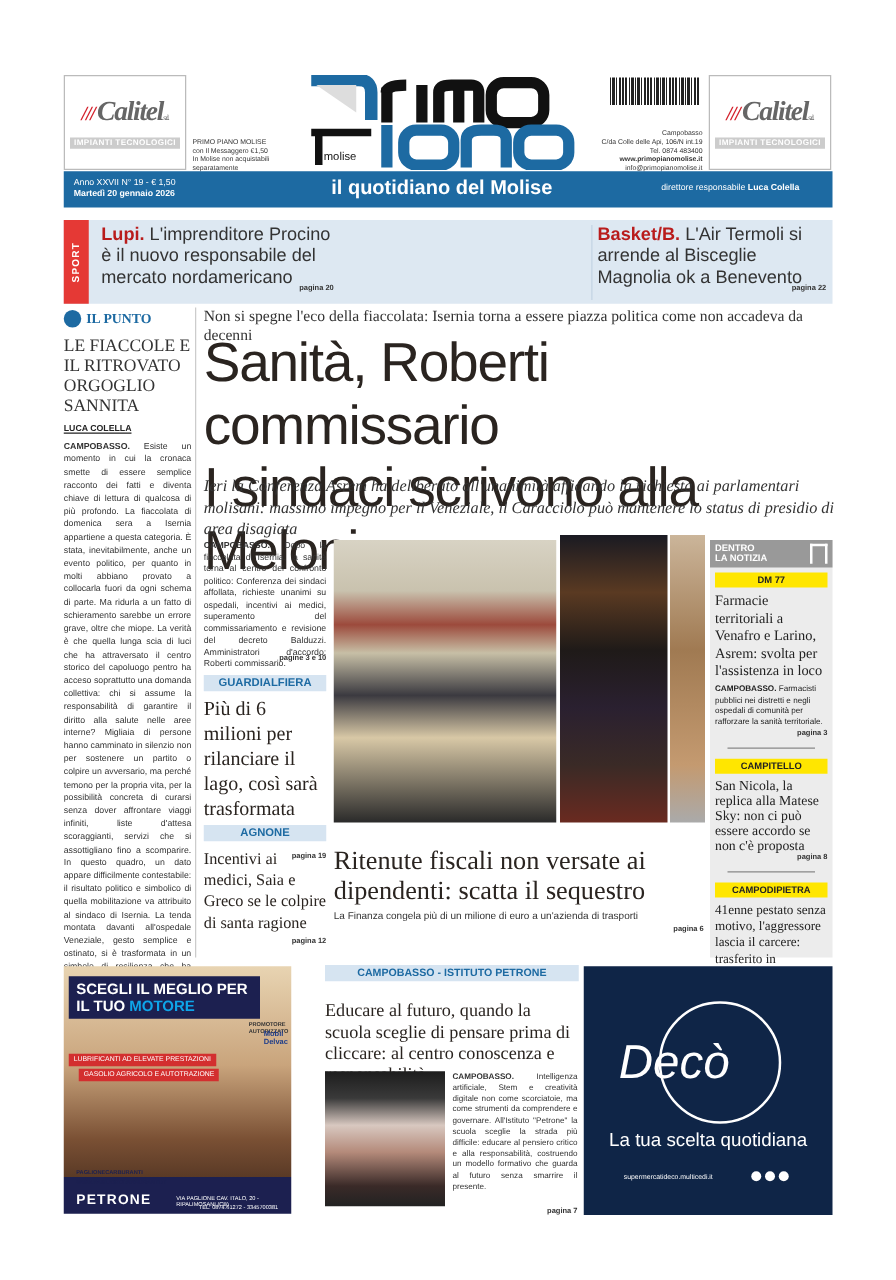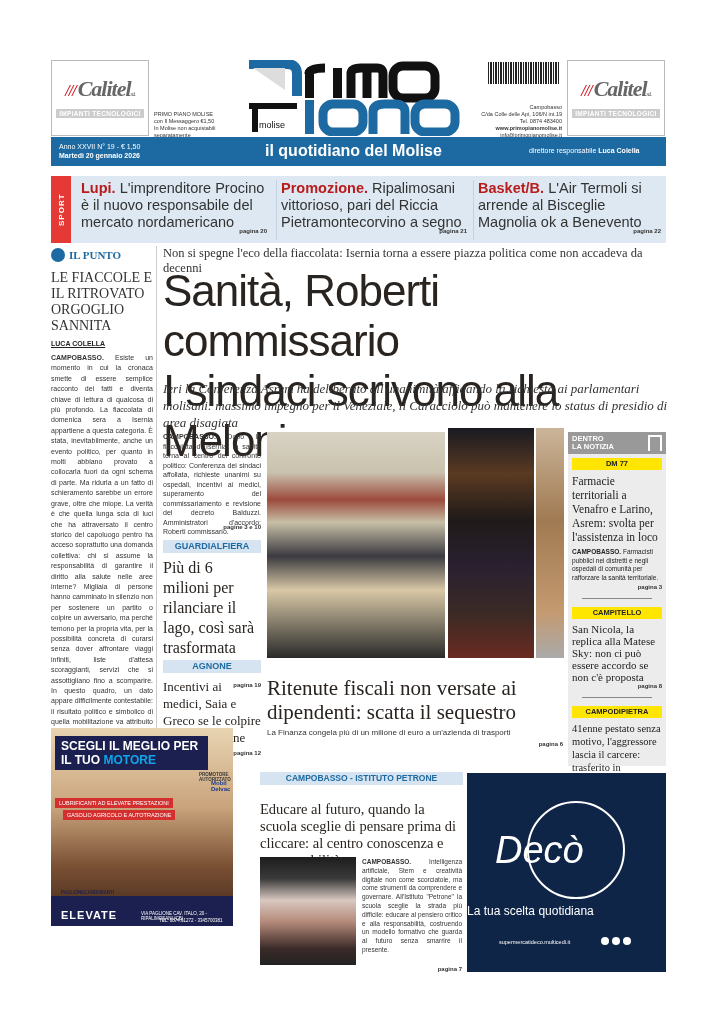--- a/index.html
+++ b/index.html
@@ -24,21 +24,21 @@
 
 .leftcol{top:246px;left:51px;width:102px;height:520px}
 .leftbody{font-size:7px;line-height:10.4px;text-align:justify;color:#333}
 
 .band{background:#d6e4f1;color:#1d6aa2;font-weight:bold;font-size:9px;text-align:center;height:13px;line-height:13px}
 .yband{background:#ffe600;color:#222;font-weight:bold;font-size:7.5px;text-align:center;height:12px;line-height:12px}
 .sidebar{top:432px;left:568px;width:98px;height:334px;background:#ececec}
 .photo1{top:432px;left:267px;width:178px;height:226px;background:linear-gradient(180deg,#d8d3c4 0%,#c9c2ae 18%,#9c4a3c 30%,#c7bfa6 40%,#3b3a40 55%,#d8c8a6 70%,#2a2a2a 100%)}
 .photo2{top:428px;left:448px;width:86px;height:230px;background:linear-gradient(180deg,#1a1a22 0%,#5a3a22 20%,#1f1a18 40%,#2a2030 60%,#3a2a26 80%,#6a2a20 100%)}
 .photo2b{top:428px;left:536px;width:28px;height:230px;background:linear-gradient(180deg,#cbb59a,#a07a52 40%,#c49a70 80%,#aaa)}
-.ad1{top:728px;left:51px;width:182px;height:198px;background:linear-gradient(180deg,#e8d4b2 0%,#c9a47c 40%,#7a5034 70%,#5a3a26 85%,#1c2050 85%,#1c2050 100%)}
+.ad1{top:773px;left:51px;width:182px;height:198px;background:linear-gradient(180deg,#e8d4b2 0%,#c9a47c 40%,#7a5034 70%,#5a3a26 85%,#1c2050 85%,#1c2050 100%)}
 .ad2{top:773px;left:467px;width:199px;height:199px;background:#0f2547;color:#fff}
 .photo3{top:857px;left:260px;width:96px;height:108px;background:linear-gradient(180deg,#1d1d1d 0%,#3a3a3a 20%,#d8c8c0 40%,#b48a7a 60%,#3a2a28 85%,#222 100%)}
 </style>
 </head>
 <body>
 
 <div class="abs adbox" style="left:51px">
   <div class="calitel"><span class="mk">///</span><span>Calitel</span><span class="srl">s.r.l.</span></div>
   <div class="calsub">IMPIANTI TECNOLOGICI</div>
 </div>
@@ -88,24 +88,20 @@
   <div class="abs" style="left:214px;top:5px;font-size:16px;font-weight:bold">il quotidiano del Molise</div>
   <div class="abs" style="left:478px;top:10px;font-size:7px"><span>direttore responsabile</span> <b>Luca Colella</b></div>
 </div>
 
 <div class="abs sport">
   <div class="abs sport-tag">SPORT</div>
   <div class="abs sp-item" style="left:30px;width:190px">
     <b>Lupi.</b> <span>L'imprenditore Procino è il nuovo responsabile del mercato nordamericano</span>
     <div class="pg">pagina 20</div>
   </div>
-  <div class="abs sp-item" style="left:225px;width:195px;border-left:1px solid #c3d3e3;padding-left:4px">
-    <b>Promozione.</b> <span>Ripalimosani vittorioso, pari del Riccia Pietramontecorvino a segno</span>
-    <div class="pg">pagina 21</div>
-  </div>
   <div class="abs sp-item" style="left:422px;width:192px;border-left:1px solid #c3d3e3;padding-left:4px">
     <b>Basket/B.</b> <span>L'Air Termoli si arrende al Bisceglie Magnolia ok a Benevento</span>
     <div class="pg">pagina 22</div>
   </div>
 </div>
 
 <div class="abs leftcol">
   <div style="display:flex;align-items:center;gap:4px;margin-top:2px">
     <span style="width:14px;height:14px;border-radius:50%;background:#1d6aa2;display:inline-block"></span>
     <span class="serif" style="font-weight:bold;color:#1d6aa2;font-size:11px">IL PUNTO</span>
@@ -178,36 +174,36 @@
   <div style="position:absolute;left:4px;top:8px;background:#1c2050;color:#fff;font-weight:bold;font-size:12px;line-height:14px;padding:3px 10px 3px 6px">
     <div>SCEGLI IL MEGLIO PER</div>
     <div><span>IL TUO </span><span style="color:#0ea5e9">MOTORE</span></div>
   </div>
   <div style="position:absolute;left:4px;top:70px;background:#d32f2f;color:#fff;font-size:5.5px;padding:2px 4px">LUBRIFICANTI AD ELEVATE PRESTAZIONI</div>
   <div style="position:absolute;left:12px;top:82px;background:#d32f2f;color:#fff;font-size:5.5px;padding:2px 4px">GASOLIO AGRICOLO E AUTOTRAZIONE</div>
   <div style="position:absolute;left:148px;top:44px;font-size:4.5px;font-weight:bold;color:#333">PROMOTORE AUTORIZZATO</div>
   <div style="position:absolute;left:160px;top:52px;font-size:6px;font-weight:bold;color:#1d3c8a">Mobil Delvac</div>
   <div style="position:absolute;left:10px;top:162px;font-size:4.5px;color:#1c2050;font-weight:bold">PAGLIONECARBURANTI</div>
   <div style="position:absolute;left:10px;top:170px;font-size:4.5px;color:#1c2050;font-weight:bold">WWW.PAGLIONECARBURANTI.IT</div>
-  <div style="position:absolute;left:10px;top:181px;font-size:11px;font-weight:bold;color:#fff;letter-spacing:1px">ELEVATE</div>
+  <div style="position:absolute;left:10px;top:181px;font-size:11px;font-weight:bold;color:#fff;letter-spacing:1px">PETRONE</div>
   <div style="position:absolute;left:90px;top:183px;font-size:4.5px;color:#fff">VIA PAGLIONE CAV. ITALO, 20 - RIPALIMOSANI (CB)</div>
   <div style="position:absolute;left:108px;top:190px;font-size:4.5px;color:#fff">TEL: 0874.61272 - 3345700381</div>
 </div>
 
 <div class="abs" style="left:260px;top:772px;width:203px">
   <div class="band" style="font-size:8.5px">CAMPOBASSO - ISTITUTO PETRONE</div>
   <div class="serif" style="font-size:14.5px;line-height:17px;margin-top:16px;color:#2a2420">Educare al futuro, quando la scuola sceglie di pensare prima di cliccare: al centro conoscenza e responsabilità</div>
 </div>
 <div class="abs photo3"></div>
 <div class="abs" style="left:362px;top:858px;width:100px;font-size:6.5px;line-height:8.8px;text-align:justify;color:#333"><b>CAMPOBASSO.</b> <span>Intelligenza artificiale, Stem e creatività digitale non come scorciatoie, ma come strumenti da comprendere e governare. All'Istituto "Petrone" la scuola sceglie la strada più difficile: educare al pensiero critico e alla responsabilità, costruendo un modello formativo che guarda al futuro senza smarrire il presente.</span></div>
 <div class="abs pg" style="left:362px;top:966px;width:100px">pagina 7</div>
 
 <div class="abs ad2">
   <div style="position:absolute;left:60px;top:28px;width:98px;height:98px;border:2px solid #fff;border-radius:50%"></div>
   <div style="position:absolute;left:28px;top:56px;font-size:38px;font-weight:normal;font-style:italic;color:#fff">Decò</div>
-  <div style="position:absolute;left:0;width:199px;top:131px;font-size:12px">La tua scelta quotidiana</div>
+  <div style="position:absolute;left:0;width:199px;top:131px;text-align:center;font-size:15px">La tua scelta quotidiana</div>
   <div style="position:absolute;left:32px;top:166px;font-size:5.5px">supermercatideco.multicedi.it</div>
   <div style="position:absolute;left:134px;top:164px;display:flex;gap:3px">
     <span style="width:8px;height:8px;border-radius:50%;background:#fff;display:inline-block"></span>
     <span style="width:8px;height:8px;border-radius:50%;background:#fff;display:inline-block"></span>
     <span style="width:8px;height:8px;border-radius:50%;background:#fff;display:inline-block"></span>
   </div>
 </div>
 
 </body></html>

